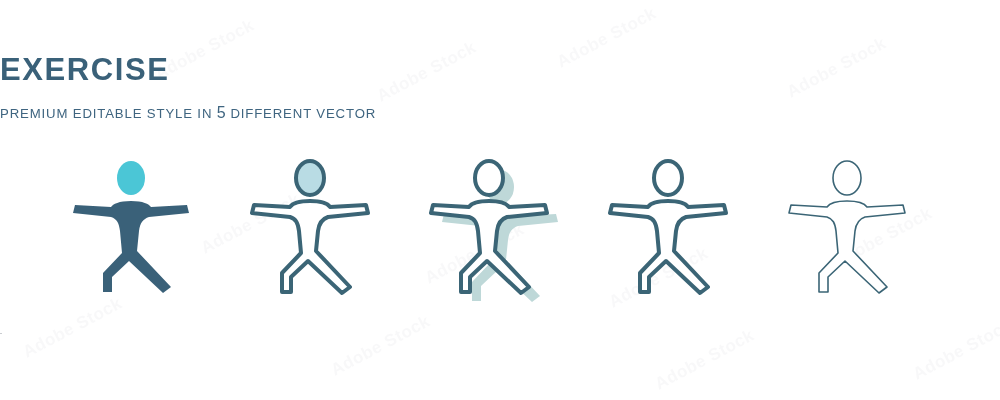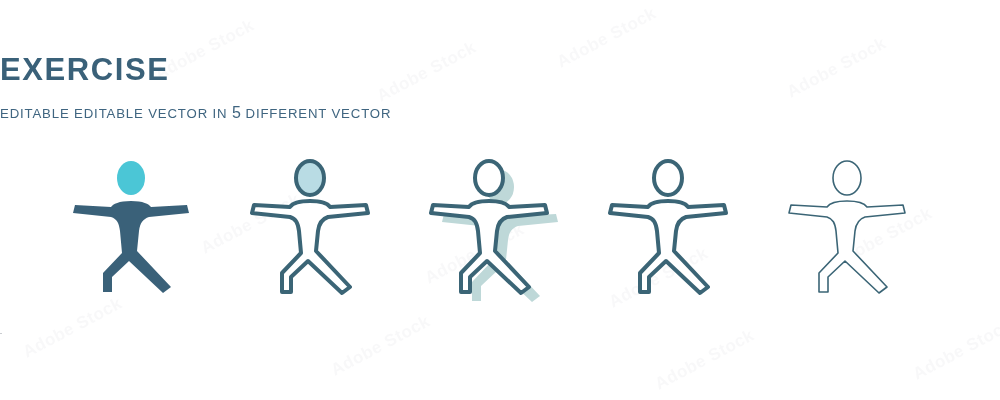--- a/index.html
+++ b/index.html
@@ -115,21 +115,21 @@
   <div class="bg-wm" style="left:782px; top:58px;">Adobe Stock</div>
   <div class="bg-wm" style="left:828px; top:228px;">Adobe Stock</div>
   <div class="bg-wm" style="left:908px; top:340px;">Adobe Stock</div>
 </div>
 
 <div class="side-credit">Adobe Stock | #574564770</div>
 
 <div class="header">
   <div class="title">EXERCISE</div>
   <div class="subtitle">
-    <span>EDITABLE EDITABLE VECTOR IN </span><span class="big-num">5</span><span> DIFFERENT VECTOR</span>
+    <span>PREMIUM EDITABLE STYLE IN </span><span class="big-num">5</span><span> DIFFERENT VECTOR</span>
   </div>
 </div>
 
 <div class="icon-row">
 
   <div class="icon-cell">
     <svg viewBox="0 0 150 140" xmlns="http://www.w3.org/2000/svg">
       <ellipse cx="64" cy="21" rx="14" ry="17" fill="#4bc6d6"></ellipse>
       <path d="M64 44
                C 52 44 46 47 44 50

